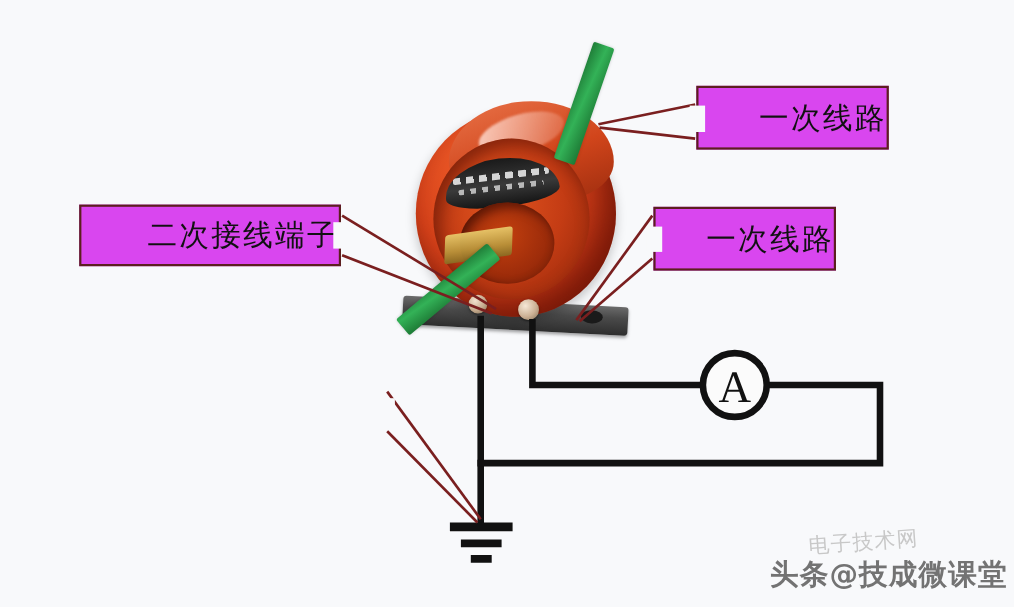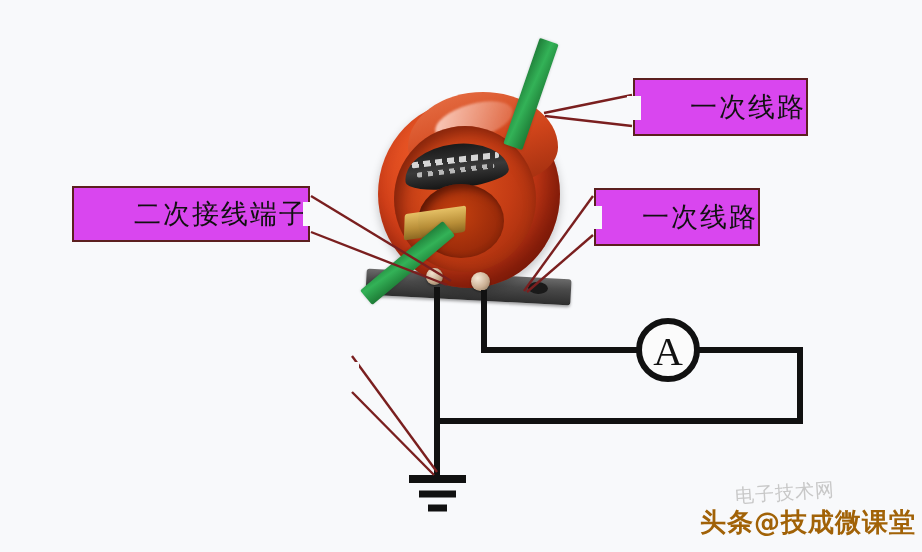--- a/index.html
+++ b/index.html
@@ -35,21 +35,21 @@
   
   svg#art{position:absolute;left:0;top:0;width:922px;height:552px;}
 
   
   #photo{position:absolute;left:360px;top:92px;width:230px;height:230px;}
 
   .ctbody{position:absolute;border-radius:50%;}
 
   
   .wm{position:absolute;white-space:nowrap;font-family:"DejaVu Sans", sans-serif;}
-  #wm-main{left:700px;top:505px;font-size:26px;color:#a16207;font-weight:bold;letter-spacing:1px;}
+  #wm-main{left:700px;top:505px;font-size:26px;color:#737373;font-weight:bold;letter-spacing:1px;}
   #wm-faint{left:735px;top:480px;font-size:19px;color:#c8c8c8;letter-spacing:1px;transform:rotate(-4deg);}
 </style>
 </head>
 <body>
 
 <div id="stage">
 
   <div id="photo">
 
     <div style="

